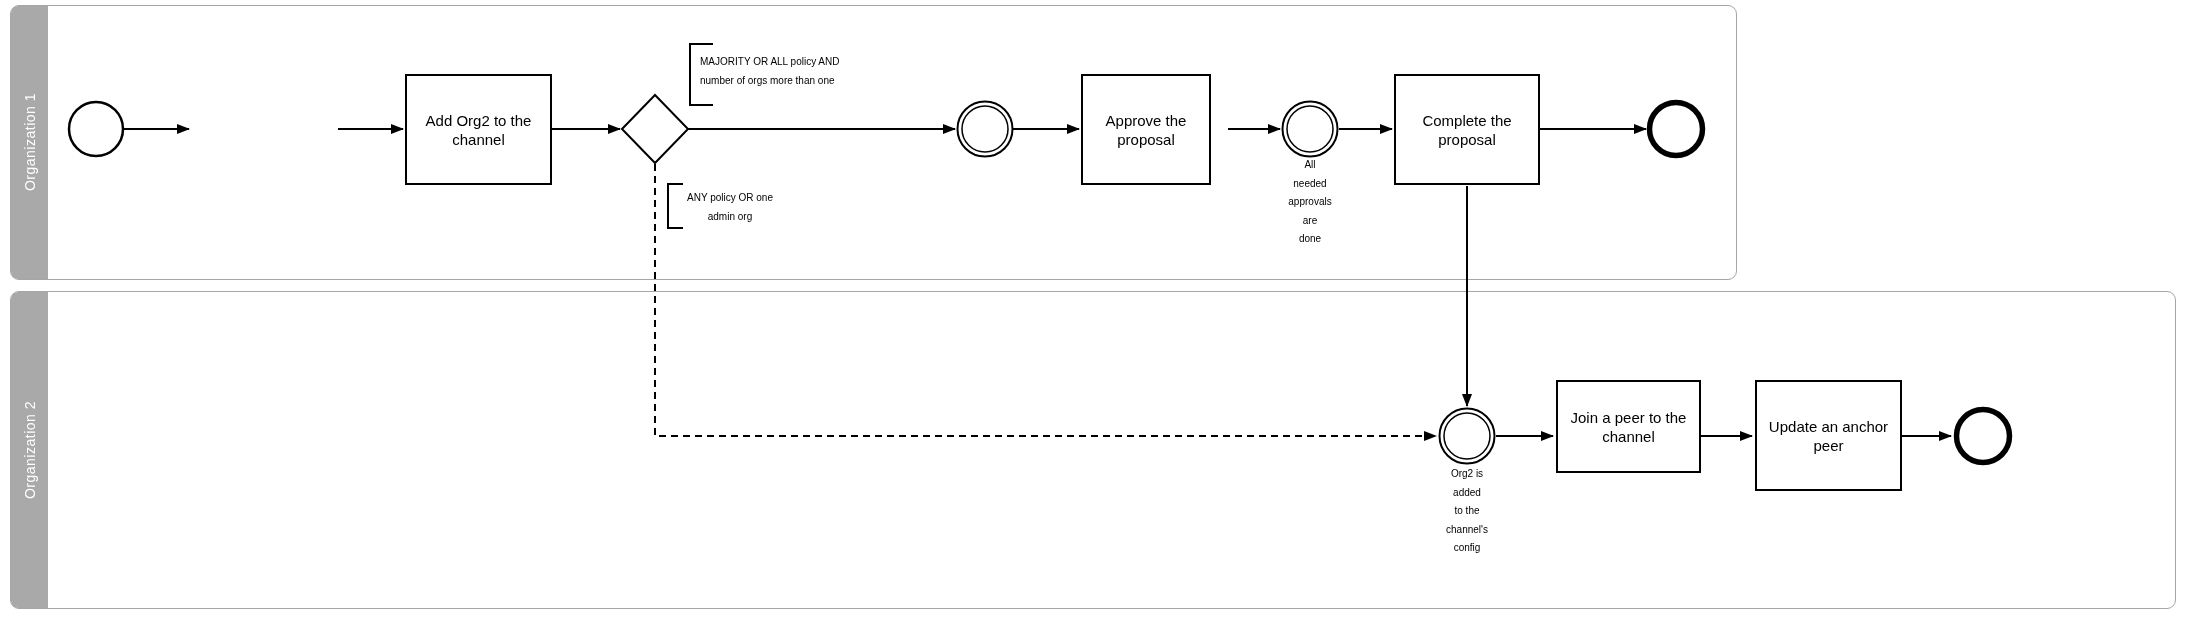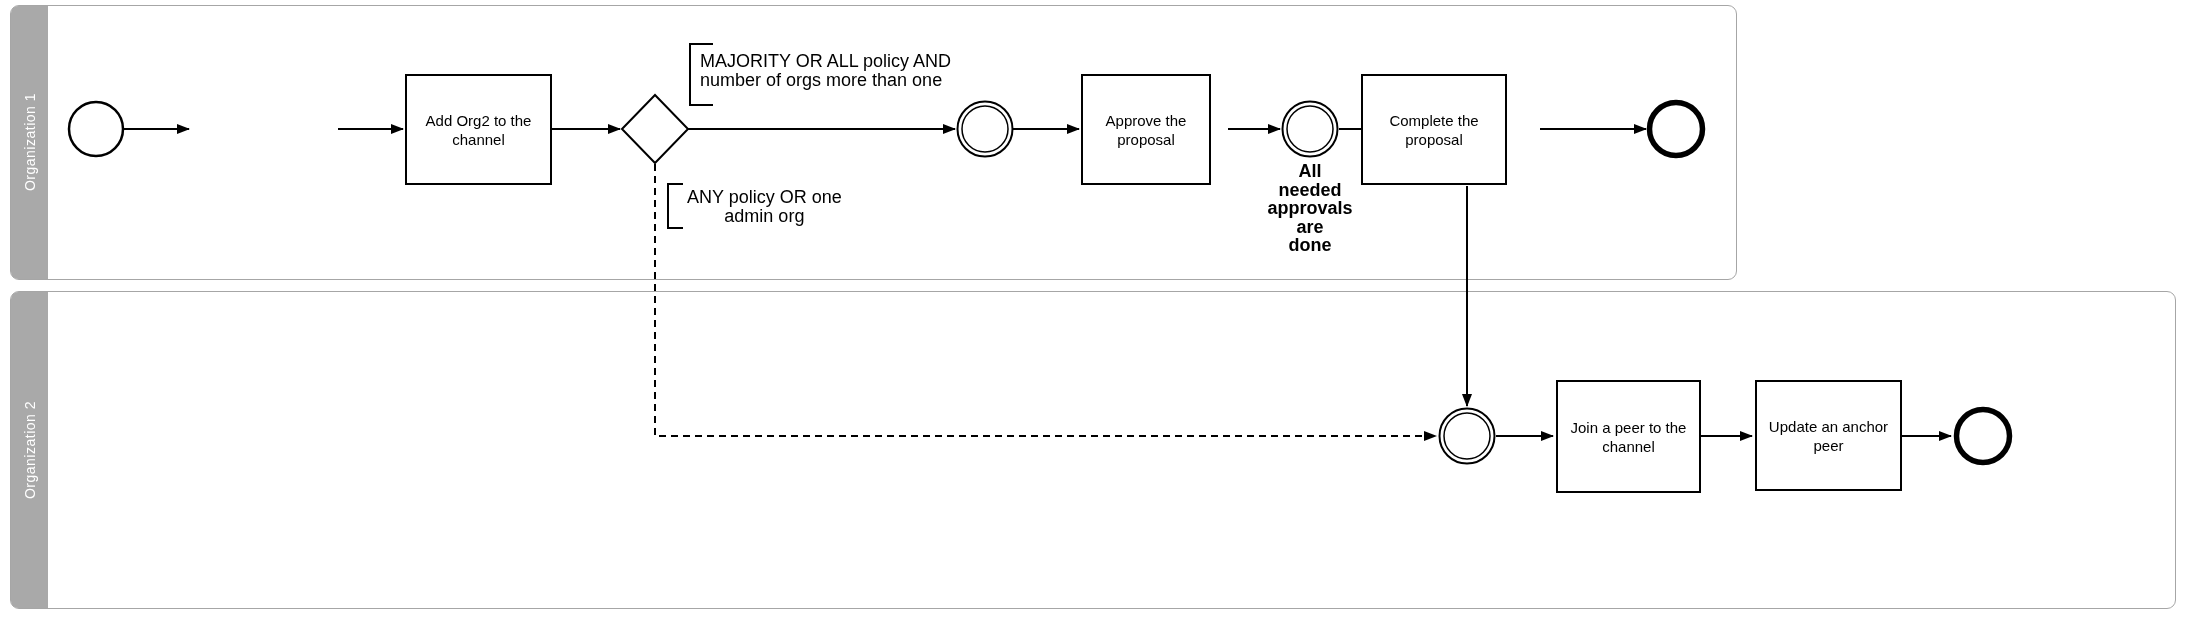--- a/index.html
+++ b/index.html
@@ -47,21 +47,21 @@
     align-items: center;
     justify-content: center;
     text-align: center;
     font-size: 15px;
     line-height: 19px;
     padding: 4px 10px;
     z-index: 3;
   }
   .event-label, .annotation-text {
     position: absolute;
-    font-size: 18px;
+    font-size: 10px;
     line-height: 18.5px;
     white-space: pre-line;
     z-index: 3;
   }
   .event-label { text-align: center; width: 160px; }
   .annotation-text { text-align: left; line-height: 19px; }
 </style>
 </head>
 <body>
 
@@ -129,34 +129,39 @@
     <path d="M713 44 H690 V105 H713" fill="none" stroke="#000" stroke-width="2"></path>
     <path d="M683 184 H668 V228 H683" fill="none" stroke="#000" stroke-width="2"></path>
   </svg>
 
   <div class="task" style="left:405px; top:74px; width:147px; height:111px;justify-content:center;">
     <span>Add Org2 to the channel</span>
   </div>
   <div class="task" style="left:1081px; top:74px; width:130px; height:111px;">
     <span>Approve the proposal</span>
   </div>
-  <div class="task" style="left:1361px; top:74px; width:146px; height:111px;">
+  <div class="task" style="left:1394px; top:74px; width:146px; height:111px;">
     <span>Complete the proposal</span>
   </div>
-  <div class="task" style="left:1556px; top:380px; width:145px; height:113px;">
+  <div class="task" style="left:1556px; top:380px; width:145px; height:93px;">
     <span>Join a peer to the channel</span>
   </div>
   <div class="task" style="left:1755px; top:380px; width:147px; height:111px;">
     <span>Update an anchor peer</span>
   </div>
 
-  <div class="event-label" style="left:1230px; top:162px;font-weight:bold;">All
+  <div class="event-label" style="left:1230px; top:156px;">All
 needed
 approvals
 are
 done</div>
+  <div class="event-label" style="left:1387px; top:465px;">Org2 is
+added
+to the
+channel's
+config</div>
 
   <div class="annotation-text" style="left:700px; top:52px;">MAJORITY OR ALL policy AND
 number of orgs more than one</div>
   <div class="annotation-text" style="left:687px; top:188px;text-align:center;">ANY policy OR one
 admin org</div>
 
 </div>
 
 </body></html>

